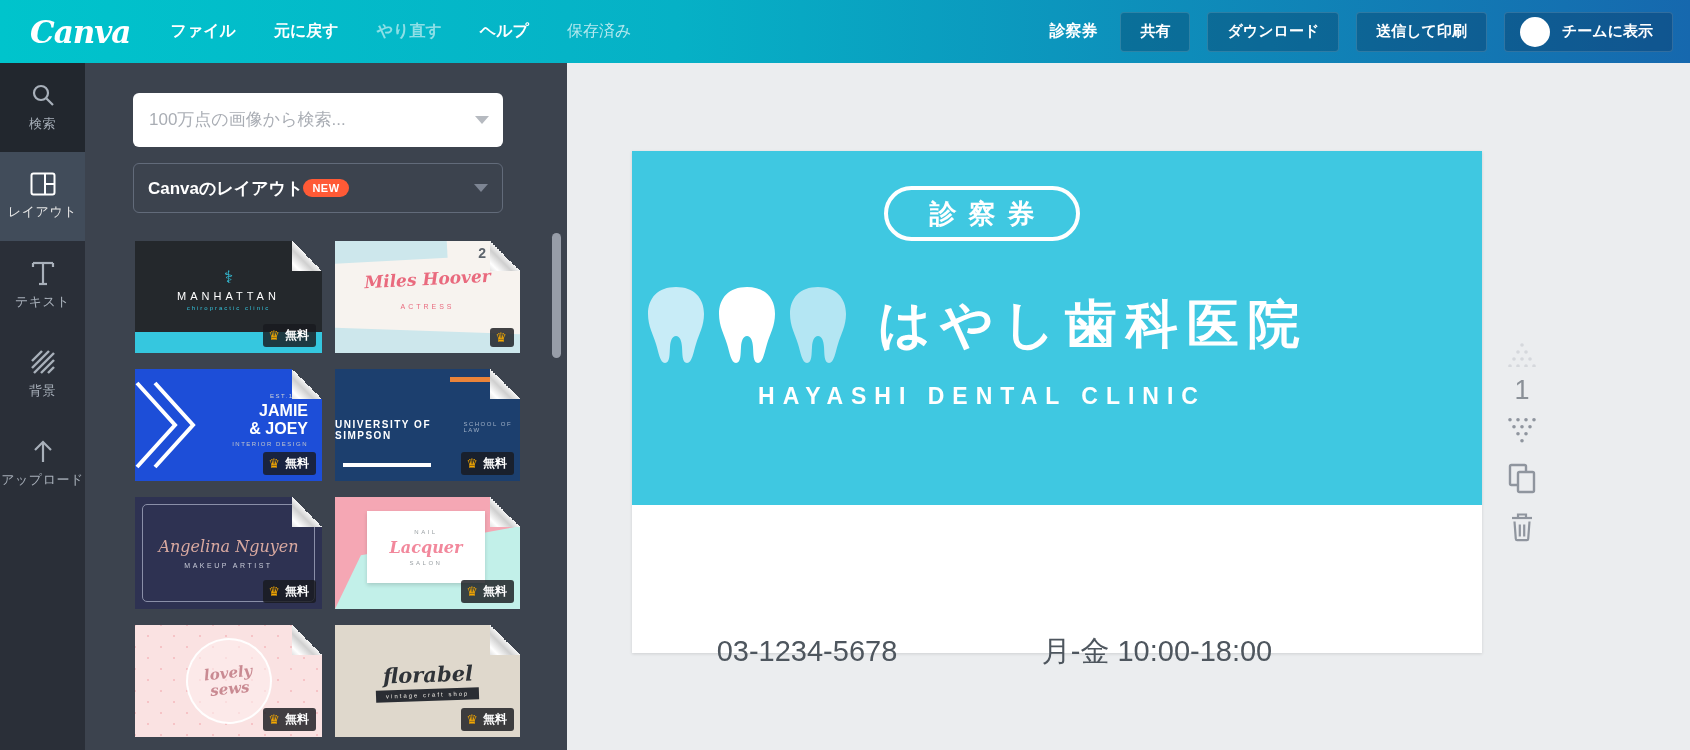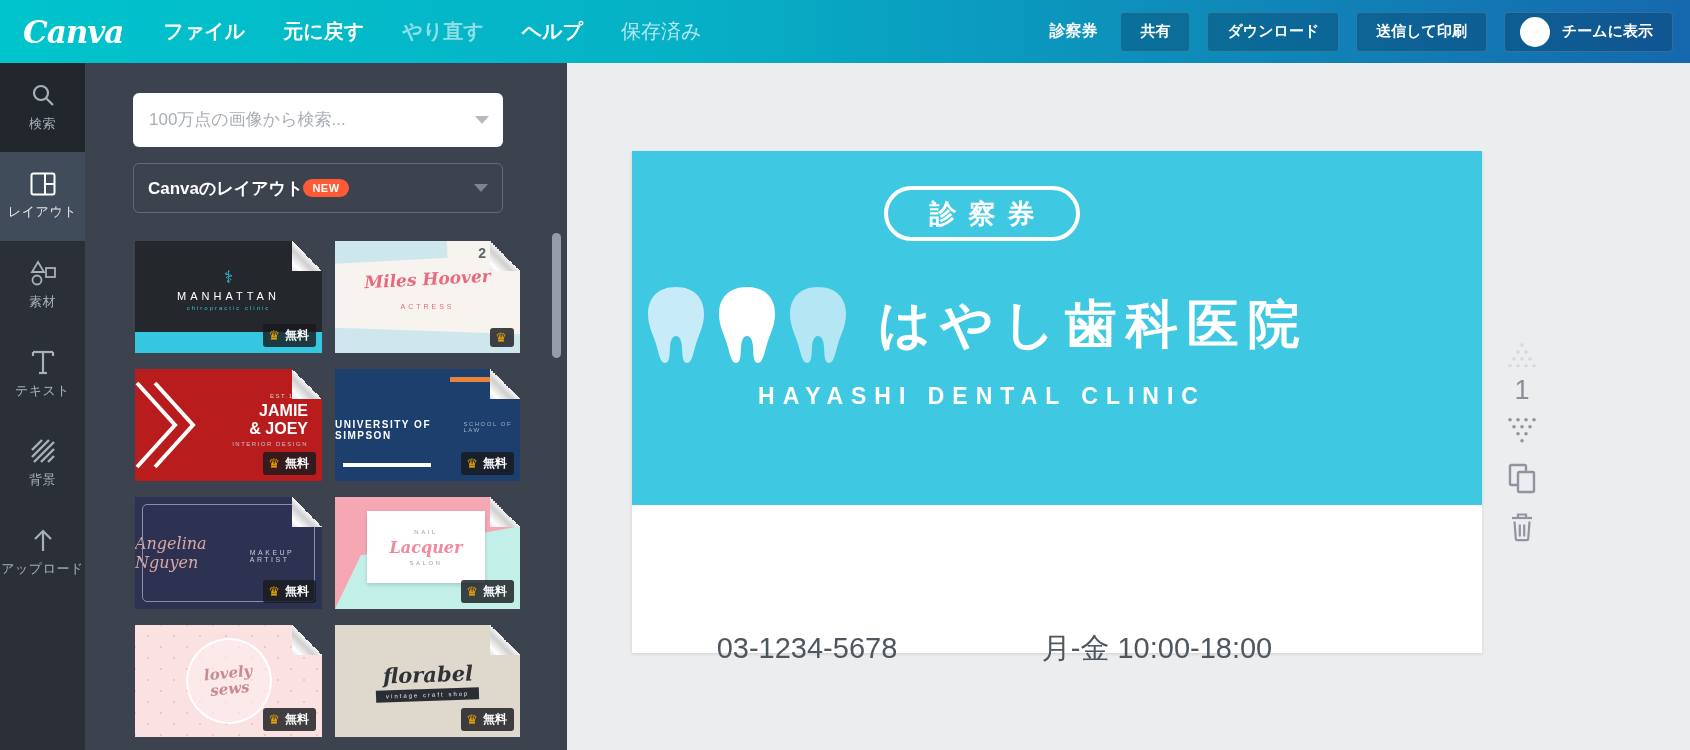--- a/index.html
+++ b/index.html
@@ -4,23 +4,23 @@
 <style>
   * { margin:0; padding:0; box-sizing:border-box; }
   html,body { width:1690px; height:750px; overflow:hidden; }
   body { font-family:"Liberation Sans","DejaVu Sans",sans-serif; background:#ebedef; position:relative; }
 
   
   .header { position:absolute; left:0; top:0; width:1690px; height:63px;
     background:linear-gradient(90deg,#00c4cc 0%,#06b1c6 40%,#1668ae 100%);
     display:flex; align-items:center; color:#fff; z-index:5; }
   .logo { font-family:"DejaVu Serif",serif; font-style:italic; font-weight:700;
-    font-size:31px; margin-left:23px; letter-spacing:-1px; }
+    font-size:31px; margin-left:30px; letter-spacing:-1px; }
   .menu { display:flex; align-items:center; margin-left:40px; gap:38px; }
-  .menu-item { font-size:20px; font-weight:700; cursor:pointer; white-space:nowrap; }
+  .menu-item { font-size:16px; font-weight:700; cursor:pointer; white-space:nowrap; }
   .menu-item.dim { opacity:.55; }
   .menu-item.saved { opacity:.7; font-weight:400; }
   .header-right { margin-left:auto; display:flex; align-items:center; gap:17px; padding-right:17px; }
   .doc-title { font-size:16px; font-weight:700; margin-right:6px; white-space:nowrap; }
   .hbtn { height:40px; display:flex; align-items:center; padding:0 19px; border-radius:4px;
     background:rgba(5,44,80,.32); border:1px solid rgba(255,255,255,.14);
     font-size:15px; font-weight:700; color:#fff; cursor:pointer; white-space:nowrap; }
   .hbtn .avatar { width:30px; height:30px; border-radius:50%; background:#fff; margin-right:12px; margin-left:-4px; }
 
   
@@ -64,32 +64,32 @@
   .tpl1 .strip { position:absolute; left:0; bottom:0; width:100%; height:21px; background:#35c7df; }
 
   .tpl2 { background:#f7f3ef; }
   .tpl2 .brush1 { position:absolute; left:-8px; top:-6px; width:120px; height:26px; background:#cde7ec; transform:rotate(-3deg); }
   .tpl2 .brush2 { position:absolute; left:-6px; bottom:-8px; width:200px; height:30px; background:#cde7ec; transform:rotate(2deg); }
   .tpl2 .t { position:absolute; left:0; right:0; top:28px; text-align:center;
     font-family:"DejaVu Serif",serif; font-style:italic; font-weight:700; color:#e96a7e; font-size:17px; transform:rotate(-3deg); }
   .tpl2 .s { position:absolute; left:0; right:0; top:62px; text-align:center; color:#e96a7e; font-size:7px; letter-spacing:3px; }
   .tpl2 .pages { position:absolute; top:4px; right:34px; color:#5d646c; font-weight:700; font-size:14px; }
 
-  .tpl3 { background:#b91c1c; }
+  .tpl3 { background:#1d4ed8; }
   .tpl3 .t1 { position:absolute; right:14px; top:24px; color:#cfd2d6; font-size:6px; letter-spacing:1.5px; }
   .tpl3 .t2 { position:absolute; right:14px; top:33px; color:#fff; font-weight:700; font-size:16px; text-align:right; line-height:1.1; }
   .tpl3 .t3 { position:absolute; right:14px; top:72px; color:#c3c6cb; font-size:6px; letter-spacing:1.5px; }
 
   .tpl4 { background:#1c3f6e; display:flex; flex-direction:row; align-items:center; justify-content:center; }
   .tpl4 .bar { position:absolute; top:8px; right:26px; width:44px; height:5px; background:#e8833a; }
   .tpl4 .t { color:#fff; font-weight:700; font-size:10px; letter-spacing:1.5px; margin-top:10px; }
   .tpl4 .s { color:#9fb0c7; font-size:6px; letter-spacing:1.5px; margin-top:4px; }
   .tpl4 .ubar { position:absolute; left:8px; bottom:14px; width:88px; height:4px; background:#fff; }
 
-  .tpl5 { background:#2e3252; display:flex; flex-direction:row; align-items:center; justify-content:center; }
+  .tpl5 { background:#2e3252; display:flex; flex-direction:column; align-items:center; justify-content:center; }
   .tpl5 .frame { position:absolute; inset:7px; border:1px solid #8a8fa8; border-radius:5px; }
   .tpl5 .t { font-family:"DejaVu Serif",serif; font-style:italic; color:#d9a9a0; font-size:16px; }
   .tpl5 .s { color:#c9ccd8; font-size:7px; letter-spacing:2.5px; margin-top:6px; }
 
   .tpl6 { background:#f5a7b4; }
   .tpl6 .mint { position:absolute; inset:0; background:#c2f0e9; clip-path:polygon(0 100%,14% 52%,100% 26%,100% 100%); }
   .tpl6 .panelw { position:absolute; left:32px; top:14px; width:118px; height:72px; background:#fff;
     box-shadow:0 2px 4px rgba(0,0,0,.15); display:flex; flex-direction:column; align-items:center; justify-content:center; }
   .tpl6 .p { color:#9aa0a4; font-size:6px; letter-spacing:2.5px; }
   .tpl6 .t { font-family:"DejaVu Serif",serif; font-style:italic; font-weight:700; color:#f2889c; font-size:16px; margin:3px 0; }
@@ -117,21 +117,21 @@
   .design { position:absolute; left:0; top:0; width:700px; height:502px; }
   .pill { position:absolute; left:252px; top:35px; width:196px; height:55px; border:4.5px solid #fff;
     border-radius:30px; display:flex; align-items:center; justify-content:center; cursor:pointer; }
   .pill span { color:#fff; font-size:27px; font-weight:700; letter-spacing:12px; margin-right:-12px; }
   .name-row { position:absolute; left:13px; top:128px; width:687px; height:92px; display:flex; align-items:center; cursor:pointer; }
   .teeth { display:flex; align-items:center; }
   .teeth svg { margin-right:9px; }
   .clinic-name { color:#fff; font-size:52px; font-weight:700; letter-spacing:9px; margin-left:20px; white-space:nowrap; }
   .clinic-en { position:absolute; left:0; top:232px; width:700px; text-align:center; color:#fff;
     font-size:23px; font-weight:700; letter-spacing:8px; cursor:pointer; }
-  .info { position:absolute; left:0; top:354px; width:700px; height:108px; display:flex; padding-top:28px; cursor:pointer; }
+  .info { position:absolute; left:0; top:373px; width:700px; height:108px; display:flex; padding-top:12px; cursor:pointer; }
   .info .col { width:50%; text-align:center; color:#4e565e; font-size:29px; line-height:46px; white-space:pre; }
 
   
   .pagectl { position:absolute; left:930px; top:278px; width:50px; display:flex; flex-direction:column; align-items:center; }
   .pagectl .gap12 { margin-top:12px; } .pagectl .gap18 { margin-top:18px; }
   .pagenum { color:#8a9097; font-size:27px; margin-top:8px; }
   .icnbtn { cursor:pointer; display:block; }
 </style>
 </head>
 <body>
@@ -169,30 +169,20 @@
   </div>
   <div class="rail-item active">
     <span>
       <svg width="26" height="24" viewBox="0 0 26 24" fill="none" stroke="#ffffff" stroke-width="2">
         <rect x="1.5" y="1.5" width="23" height="21" rx="2"></rect>
           <line x1="15" y1="1.5" x2="15" y2="22.5"></line>
           <line x1="15" y1="12" x2="24.5" y2="12"></line>
       </svg>
       </span>
     <span class="lbl">レイアウト</span>
-  </div>
-  <div class="rail-item">
-    <span>
-      <svg width="26" height="26" viewBox="0 0 26 26" fill="none" stroke="#a8b0ba" stroke-width="1.8">
-        <polygon points="8,2 14,12 2,12"></polygon>
-          <circle cx="7" cy="20" r="4.5"></circle>
-          <rect x="16" y="8" width="9" height="9"></rect>
-      </svg>
-      </span>
-    <span class="lbl">素材</span>
   </div>
   <div class="rail-item">
     <span>
       <svg width="26" height="26" viewBox="0 0 26 26" fill="none" stroke="#a8b0ba" stroke-width="2.2">
         <line x1="3" y1="3" x2="23" y2="3"></line>
           <line x1="3" y1="3" x2="3" y2="7"></line>
           <line x1="23" y1="3" x2="23" y2="7"></line>
         <line x1="13" y1="3" x2="13" y2="24"></line>
           <line x1="9" y1="24" x2="17" y2="24"></line>
       </svg>

